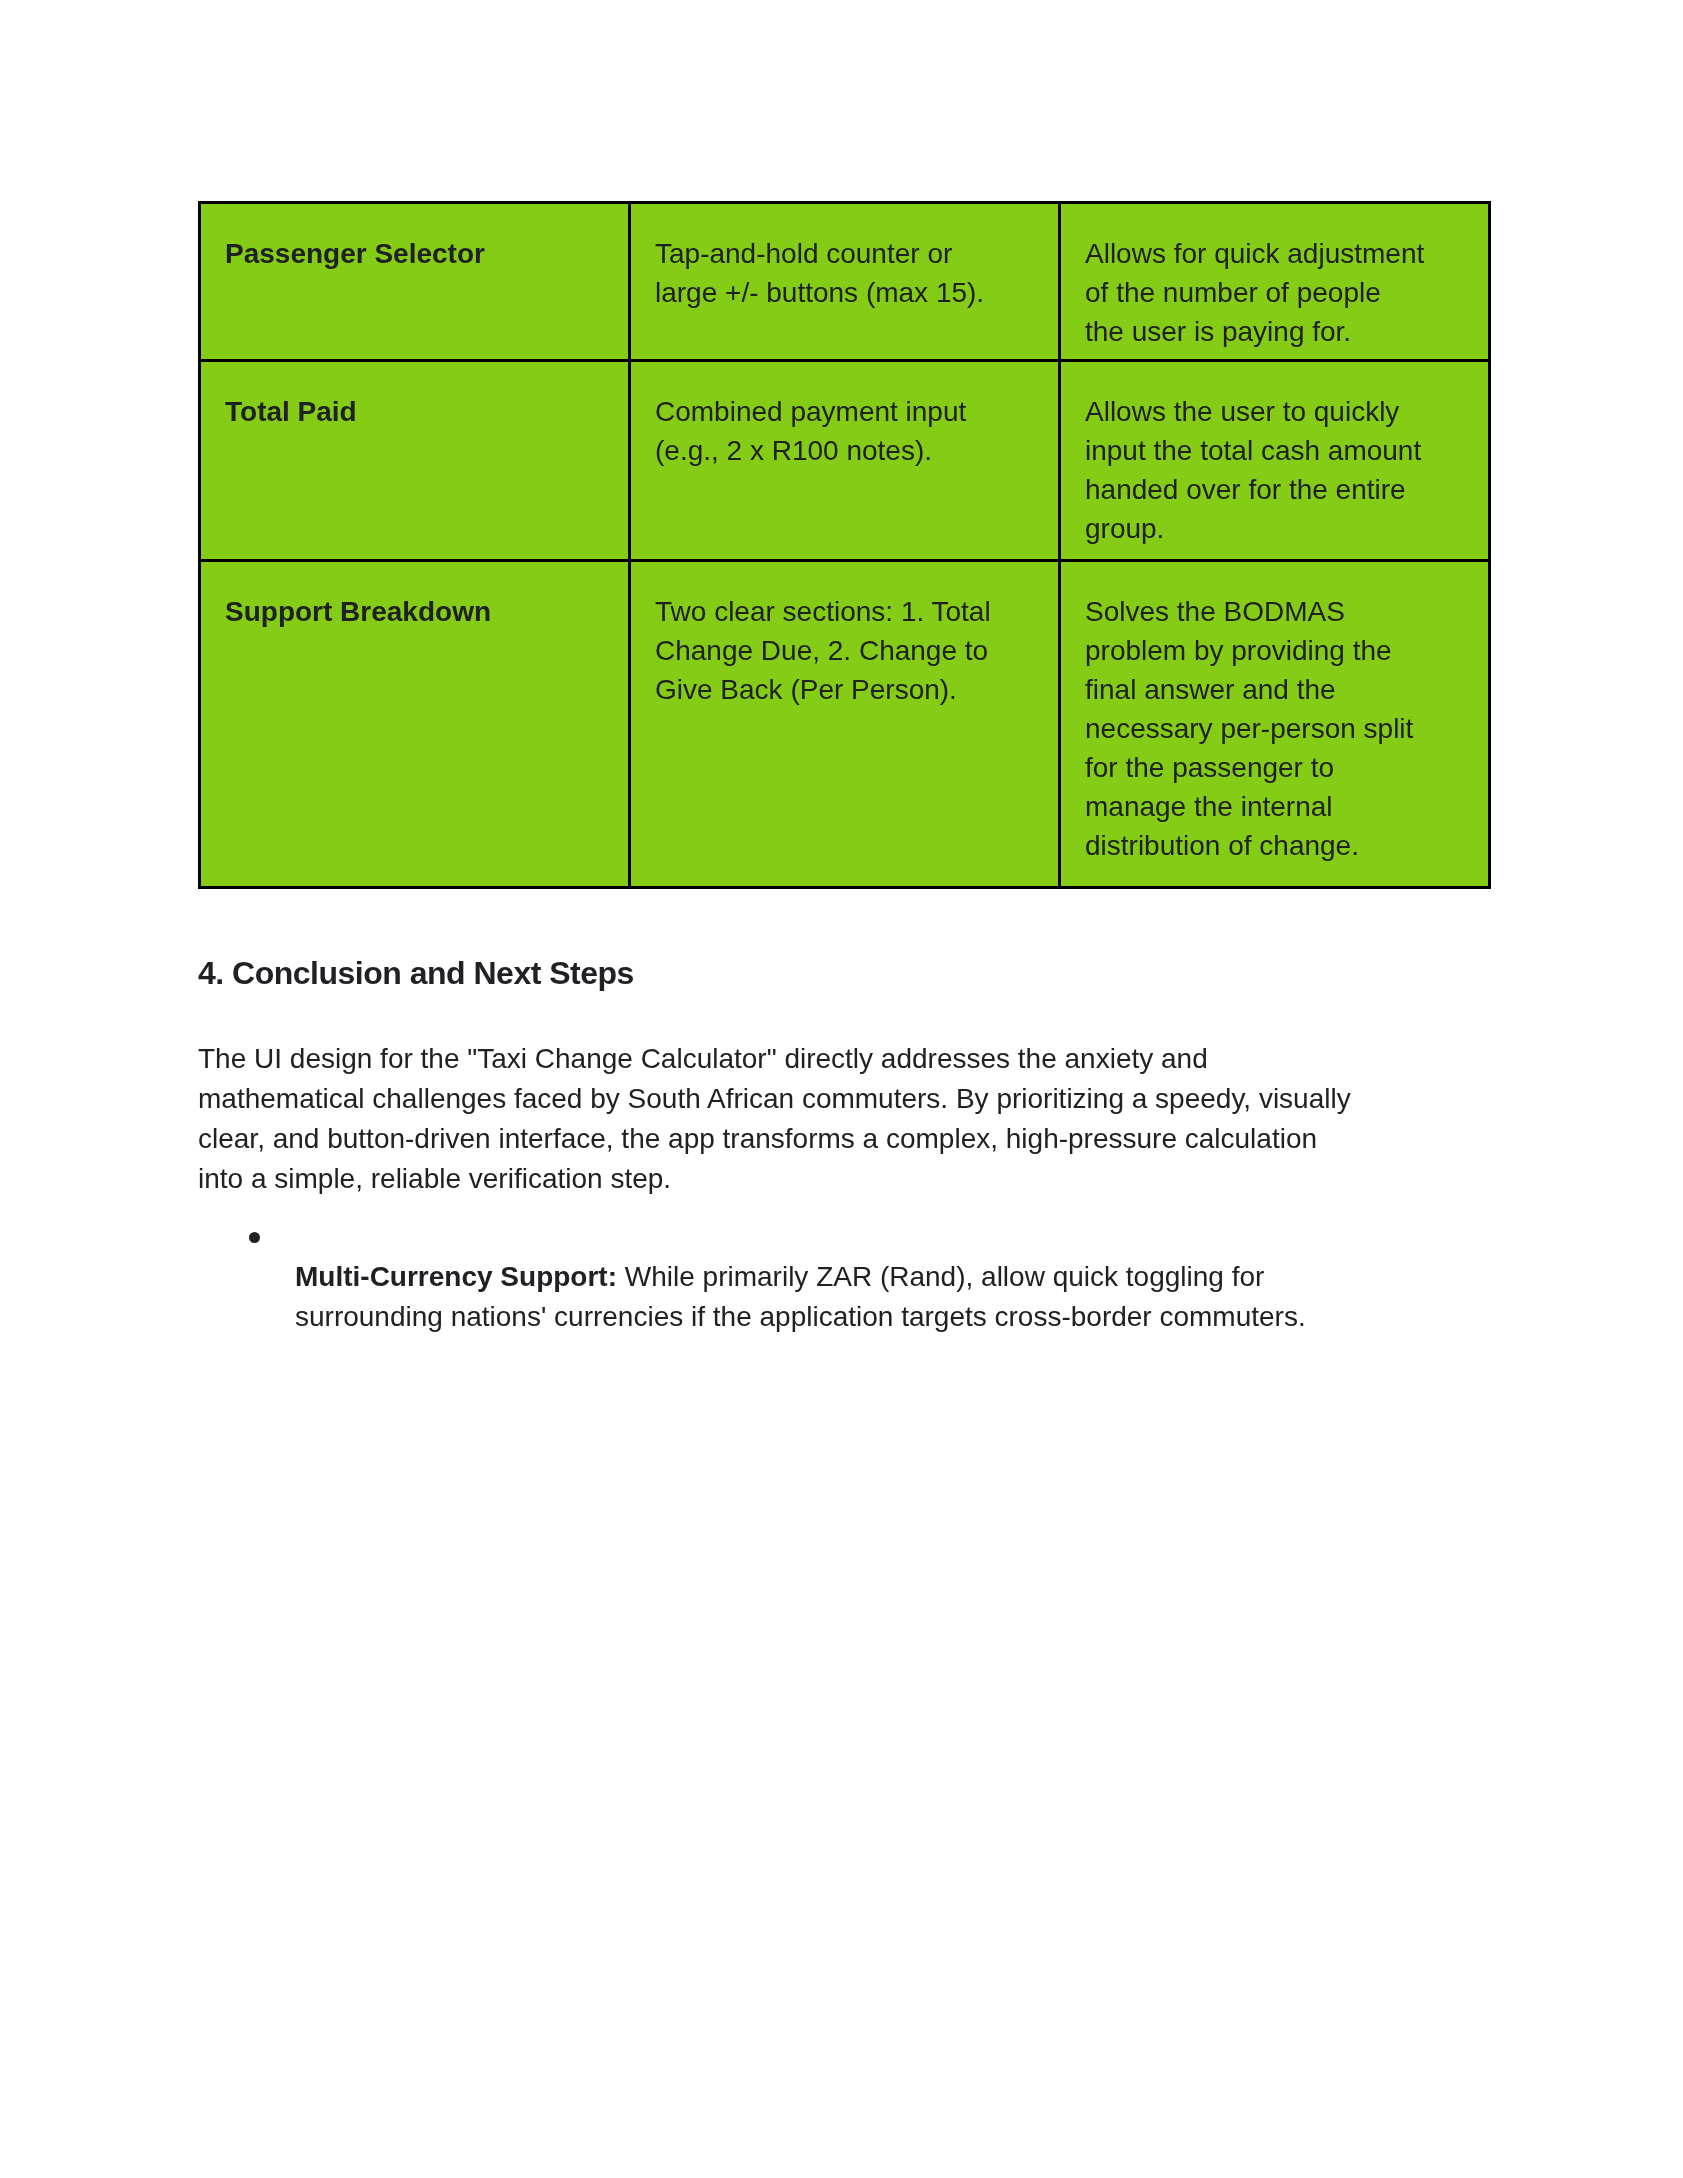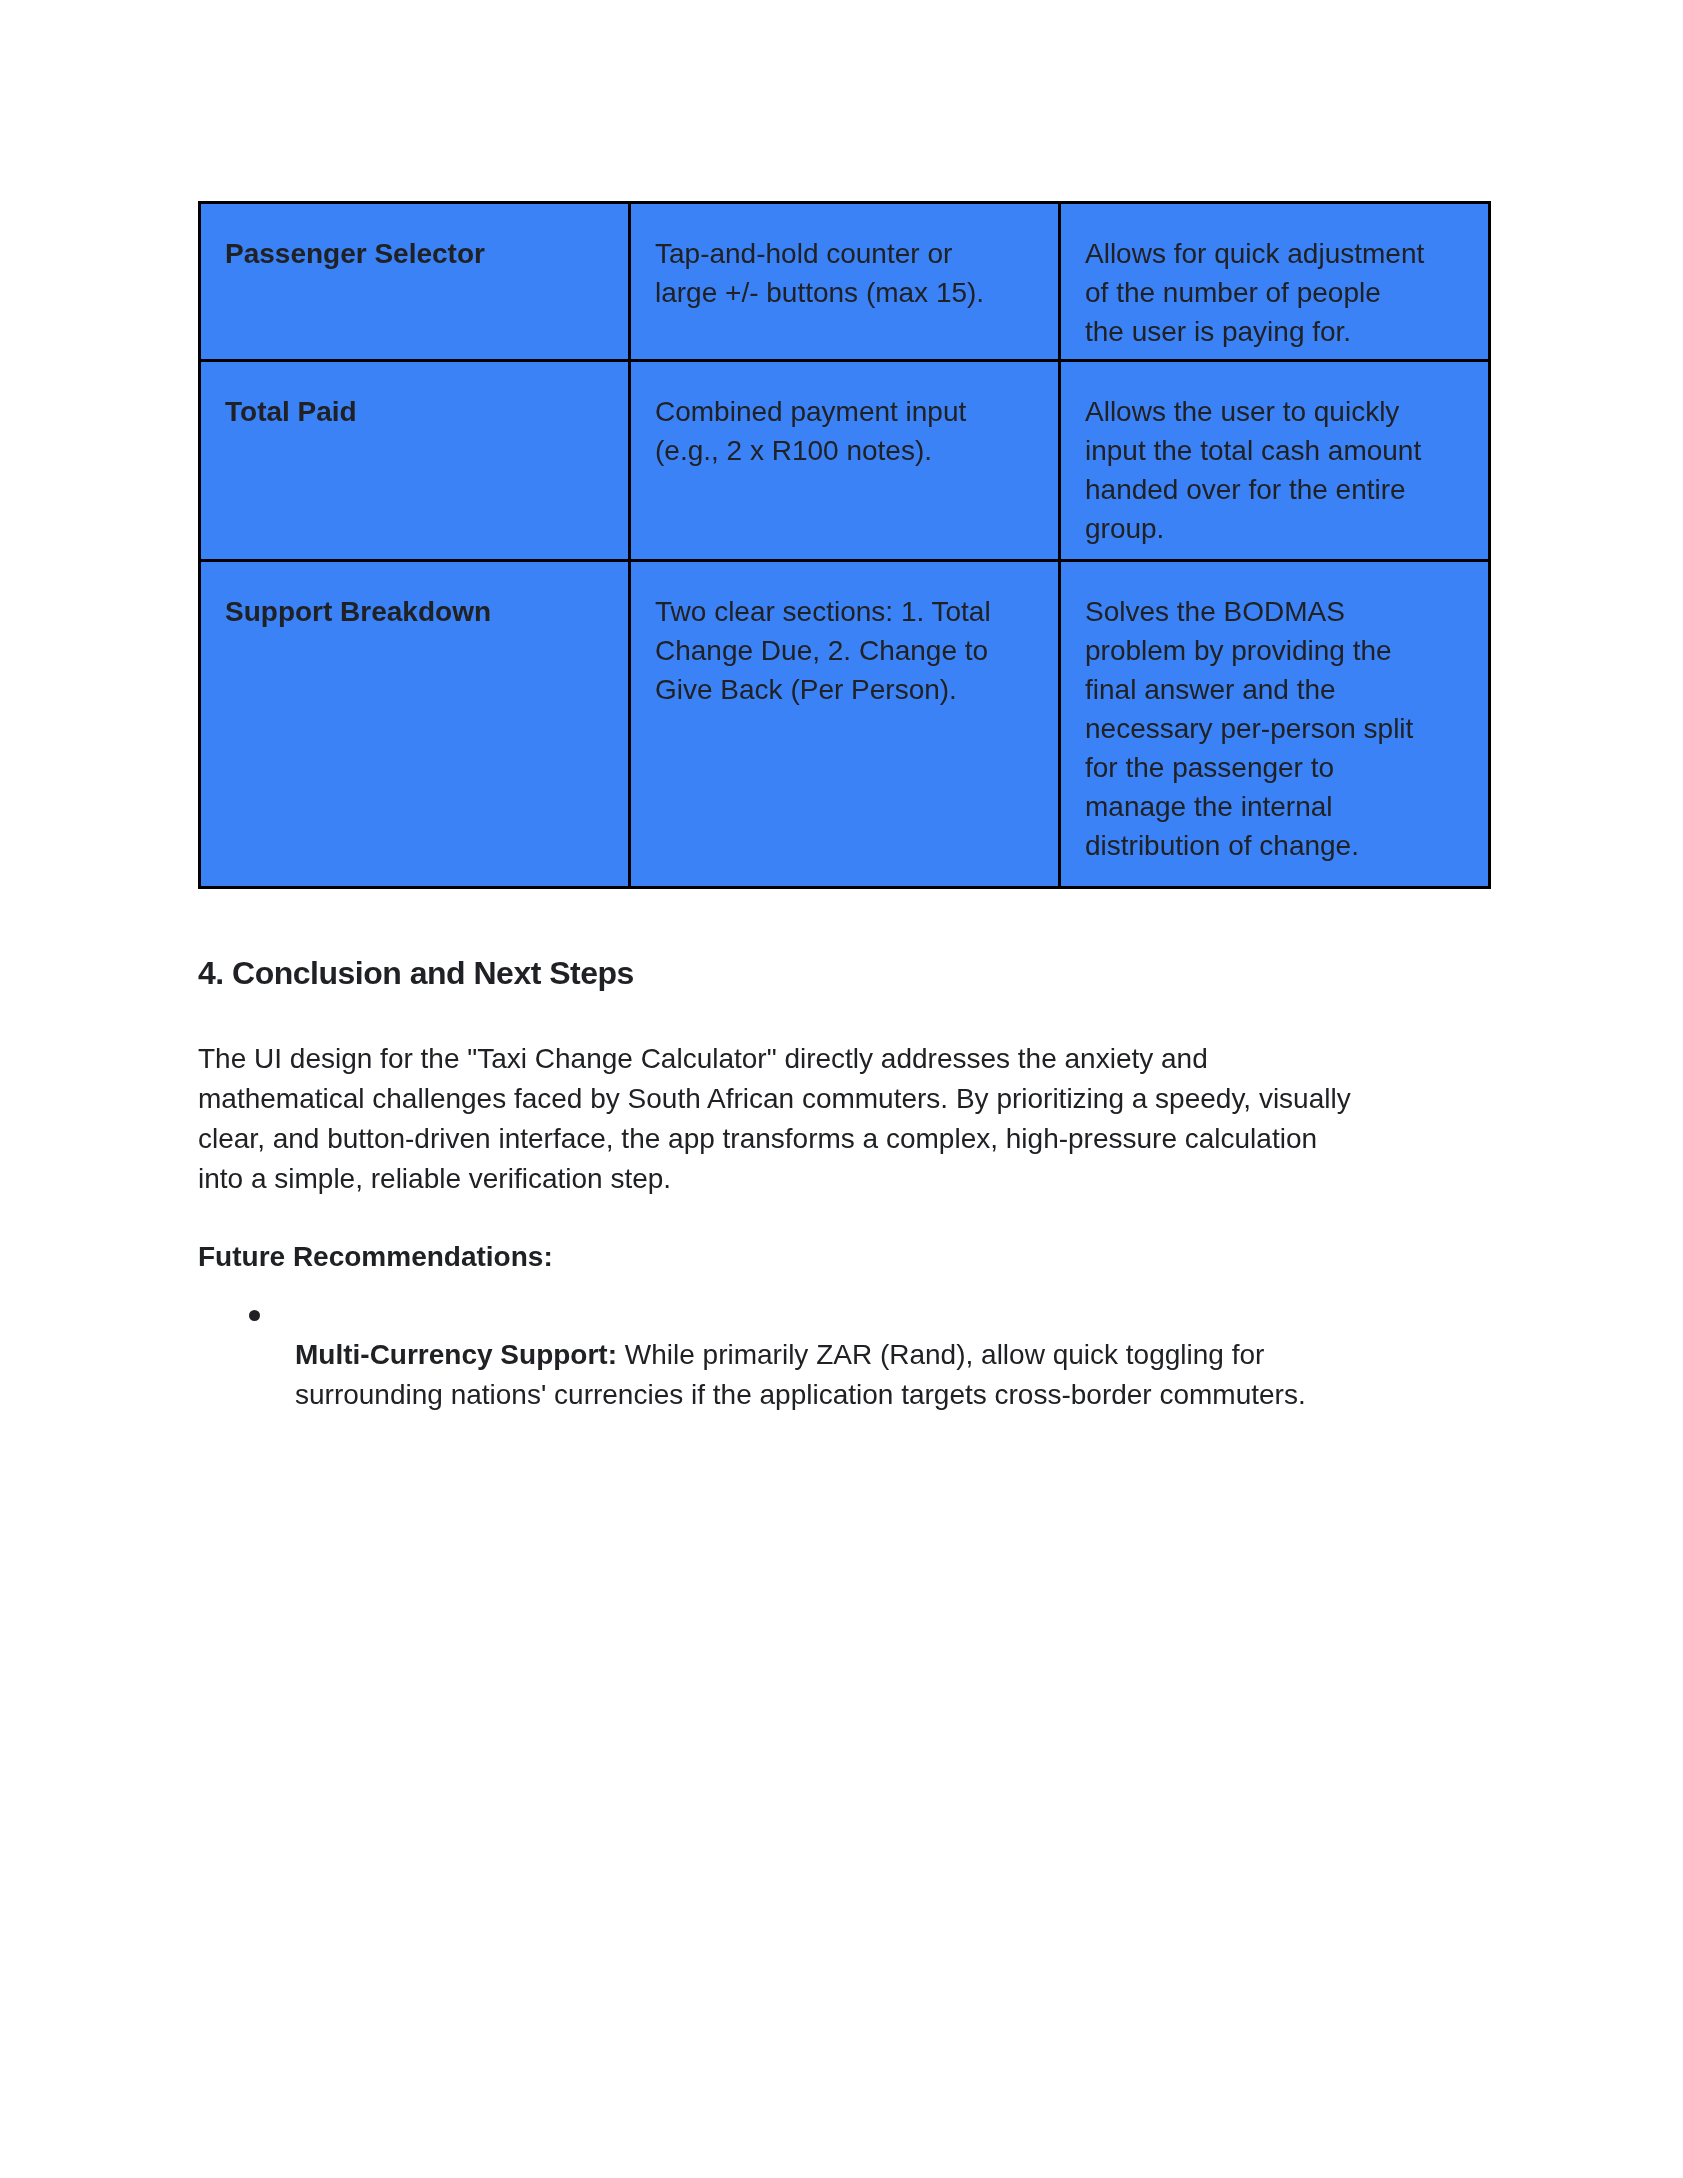--- a/index.html
+++ b/index.html
@@ -18,21 +18,21 @@
     width: 1289px;
   }
   table.feature-table {
     border-collapse: collapse;
     table-layout: fixed;
     width: 1289px;
     margin-top: 201px;
   }
   table.feature-table td {
     border: 3px solid #000000;
-    background: #3b82f6;
+    background: #84cc16;
     vertical-align: top;
     padding: 30px 24px 8px 24px;
     font-size: 28px;
     line-height: 39px;
     white-space: pre-line;
     overflow: hidden;
   }
   table.feature-table col { width: 430px; }
   tr.row-1 { height: 153px; }
   tr.row-2 { height: 200px; }
@@ -126,21 +126,20 @@
     </tbody>
   </table>
 
   <h1 class="section-heading">4. Conclusion and Next Steps</h1>
 
   <p class="intro-paragraph">The UI design for the "Taxi Change Calculator" directly addresses the anxiety and
 mathematical challenges faced by South African commuters. By prioritizing a speedy, visually
 clear, and button-driven interface, the app transforms a complex, high-pressure calculation
 into a simple, reliable verification step.</p>
 
-  <p class="recommendations-heading">Future Recommendations:</p>
 
   <ul class="recommendations-list">
     <li>
       <span class="bullet-dot"></span><span class="rec-label">Multi-Currency Support:</span><span> While primarily ZAR (Rand), allow quick toggling for
 surrounding nations' currencies if the application targets cross-border commuters.</span>
     </li>
   </ul>
 
 </div>
 

